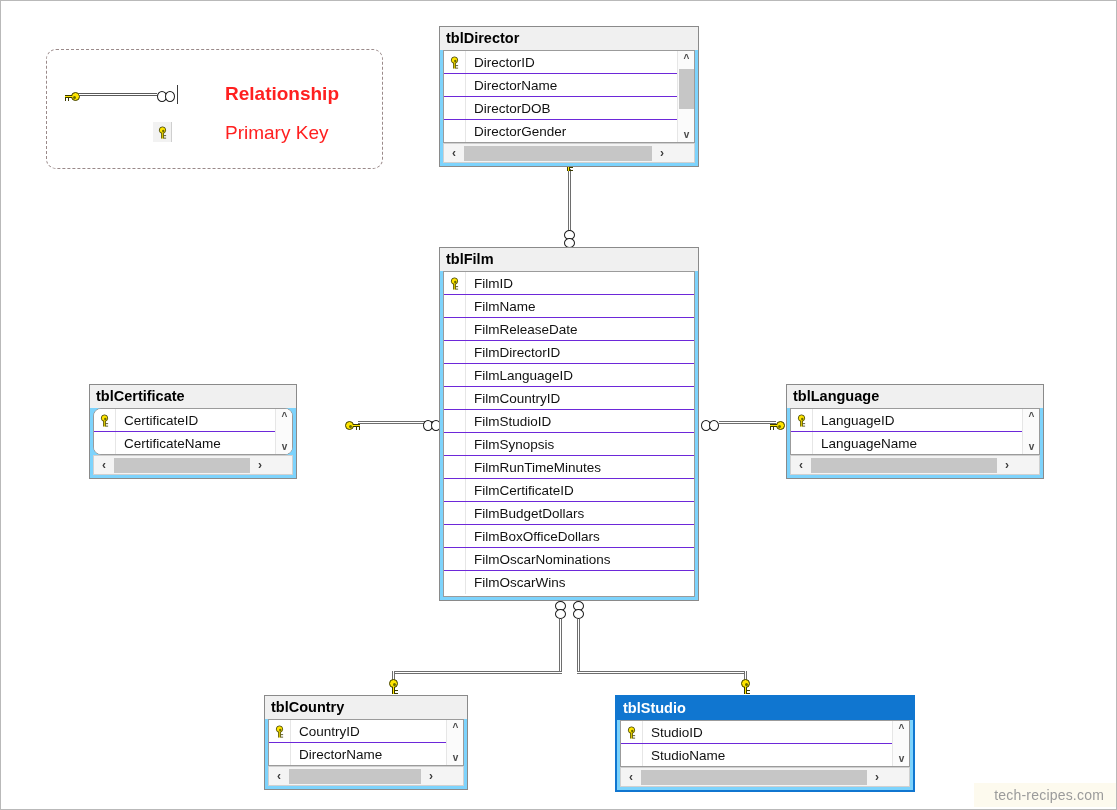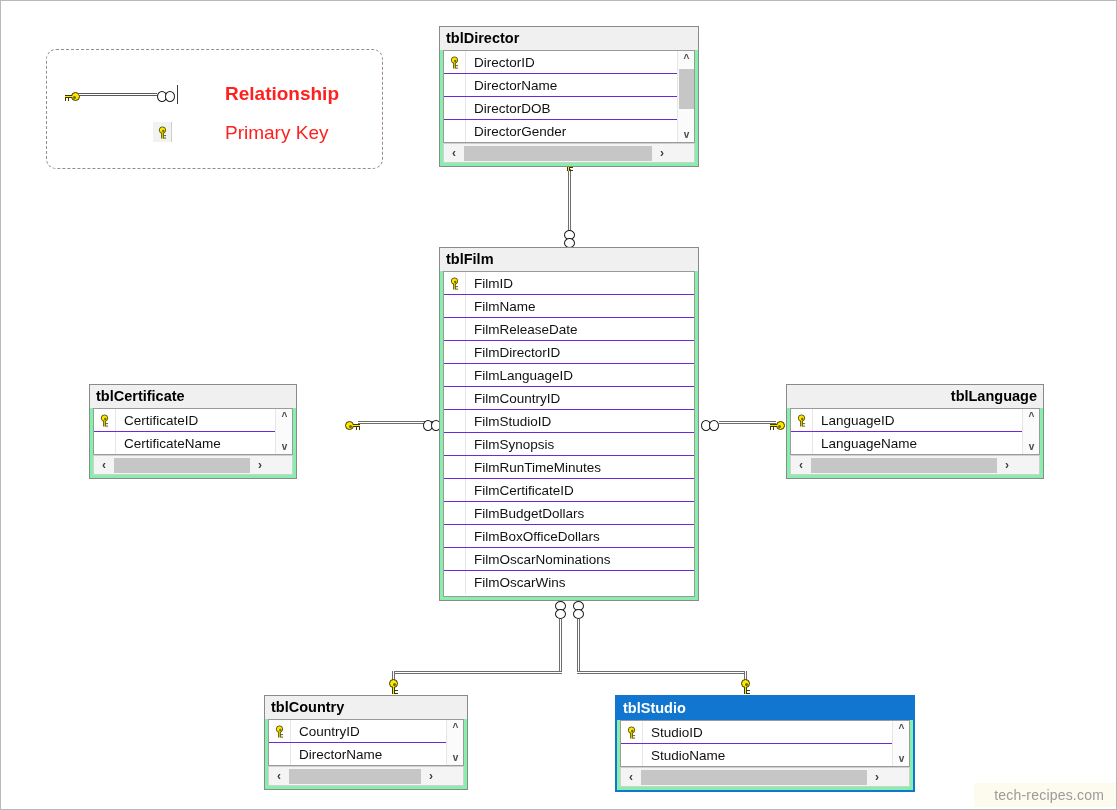--- a/index.html
+++ b/index.html
@@ -231,21 +231,21 @@
     border-left: 1px solid #6e6e6e;
     border-right: 1px solid #6e6e6e;
     background: #ffffff;
     box-sizing: border-box;
   }
   .conn-node { position: absolute; }
 
   
   .tbl {
     position: absolute;
-    background: #86efac;
+    background: #7dd3fc;
     border: 1px solid #8a8a8a;
     box-sizing: border-box;
     box-shadow: 0 0 0 0 rgba(0,0,0,0);
   }
   .tbl.selected { border: 2px solid #1076d0; }
 
   .tbl-title {
     height: 23px;
     line-height: 23px;
     padding: 0 6px;
@@ -554,21 +554,21 @@
         <div class="field-row">
           <div class="field-pk"></div>
           <div class="field-name">FilmOscarWins</div>
         </div>
       </div>
     </div>
   </div>
 
   <div class="tbl" id="tbl-tblCertificate" style="left:88px; top:383px; width:208px;">
     <div class="tbl-title">tblCertificate</div>
-    <div class="tbl-body" style="height:47px;">
+    <div class="tbl-body" style="height:47px;border-radius:8px;">
       <div class="field-list">
         <div class="field-row">
           <div class="field-pk">
             <span class="keyglyph-v pk-cell-icon">
                 <span class="bow"></span>
                 <span class="shaft"></span>
                 <span class="tooth1"></span>
                 <span class="tooth2"></span>
               </span>
           </div>
@@ -589,21 +589,21 @@
       </div>
     </div>
     <div class="hscroll">
       <div class="harrow">‹</div>
       <div class="hthumb"></div>
       <div class="harrow">›</div>
       <div class="hspacer"></div>
     </div>
   </div>
 
-  <div class="tbl" id="tbl-tblLanguage" style="left:785px; top:383px; width:258px;text-align:right;">
+  <div class="tbl" id="tbl-tblLanguage" style="left:785px; top:383px; width:258px;">
     <div class="tbl-title">tblLanguage</div>
     <div class="tbl-body" style="height:47px;">
       <div class="field-list">
         <div class="field-row">
           <div class="field-pk">
             <span class="keyglyph-v pk-cell-icon">
                 <span class="bow"></span>
                 <span class="shaft"></span>
                 <span class="tooth1"></span>
                 <span class="tooth2"></span>

